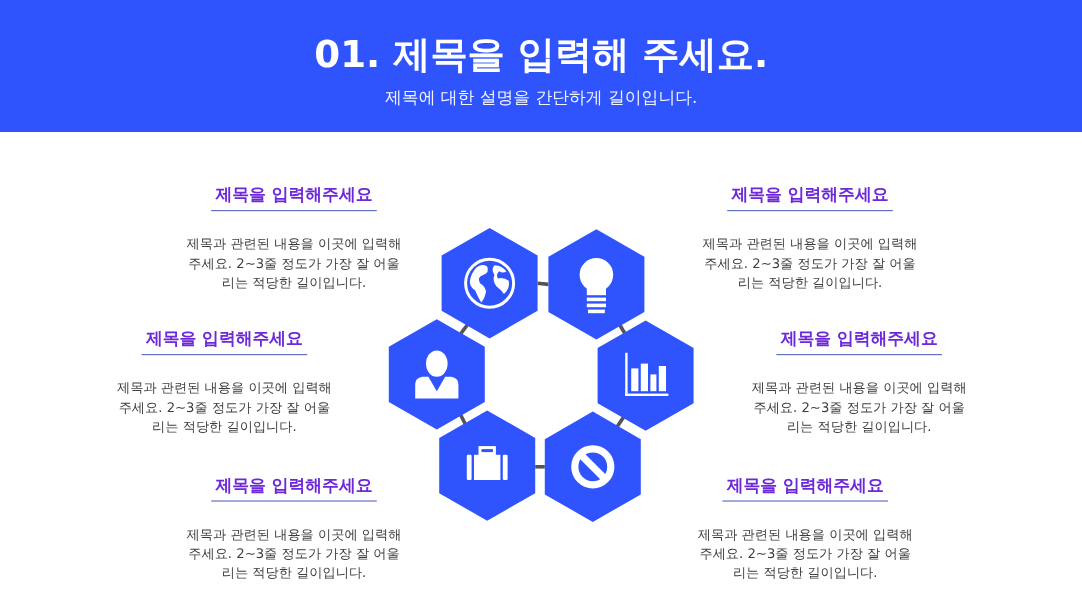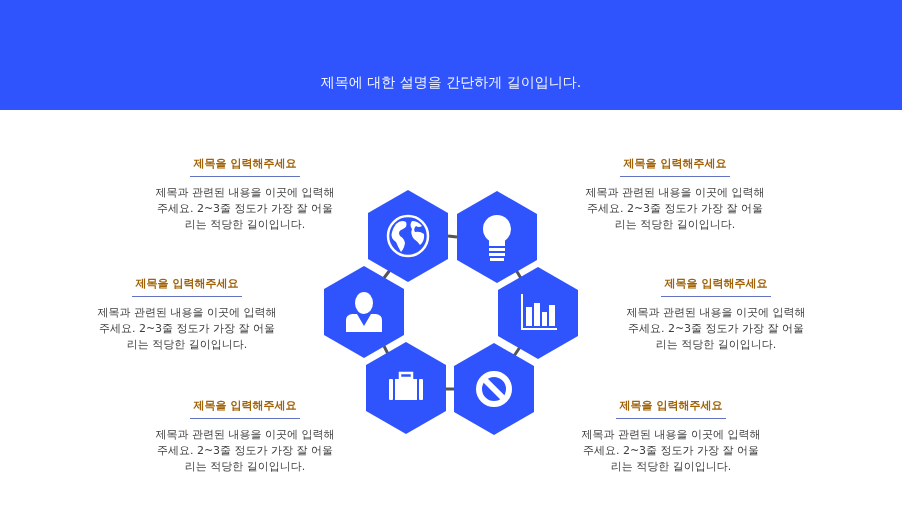--- a/index.html
+++ b/index.html
@@ -19,38 +19,39 @@
   .header-sub {
     position: absolute; left: 0; right: 0; top: 72px;
     color: #f2f4ff; font-size: 14px; line-height: 20px;
   }
 
   .block {
     position: absolute; width: 230px; text-align: center;
   }
   .block-title {
     display: inline-block;
-    color: #a16207; font-size: 11px; font-weight: bold;
+    color: #6d28d9; font-size: 14px; font-weight: bold;
     line-height: 20px;
     padding: 0 4px 2px 4px;
     border-bottom: 1.5px solid #6472c4;
   }
   .block-desc {
-    margin-top: 8px;
+    margin-top: 20px;
     color: #3d3d3d; font-size: 11px; line-height: 16px;
     white-space: pre-line;
   }
 
   .diagram { position: absolute; left: 0; top: 0; width: 902px; height: 507px; pointer-events: none; }
   .diagram svg { position: absolute; left: 0; top: 0; }
 </style>
 </head>
 <body>
 
 <div class="header">
+  <div class="header-title">01. 제목을 입력해 주세요.</div>
   <div class="header-sub">제목에 대한 설명을 간단하게 길이입니다.</div>
 </div>
 
 <div class="block" style="left:130px; top:152px;">
   <div class="block-title">제목을 입력해주세요</div>
   <div class="block-desc">제목과 관련된 내용을 이곳에 입력해
 주세요. 2~3줄 정도가 가장 잘 어울
 리는 적당한 길이입니다.</div>
 </div>
 <div class="block" style="left:72px; top:272px;">

